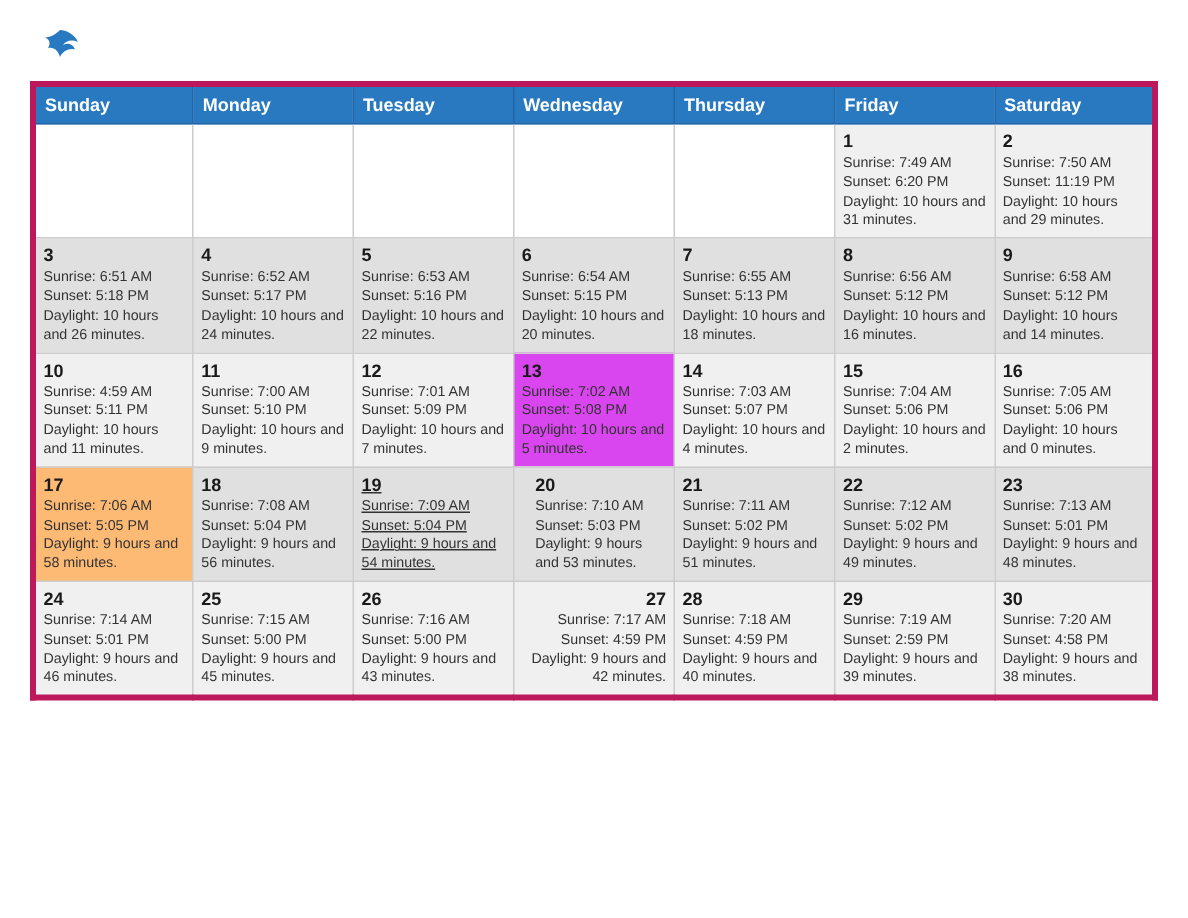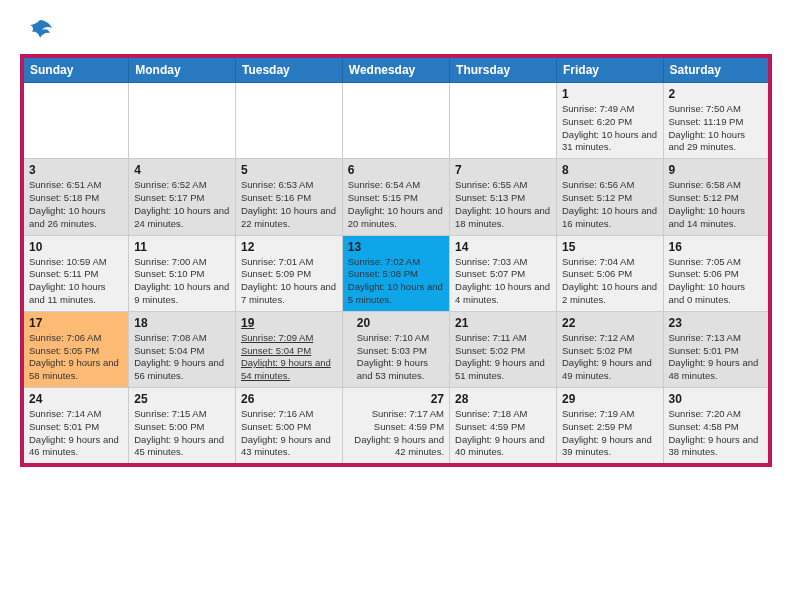--- a/index.html
+++ b/index.html
@@ -199,40 +199,40 @@
           <span class="day-number">9</span>
           <div class="day-info">Sunrise: 6:58 AM
 Sunset: 5:12 PM
 Daylight: 10 hours
 and 14 minutes.</div>
         </td>
       </tr>
       <tr>
         <td style="background: rgb(240, 240, 240);">
           <span class="day-number">10</span>
-          <div class="day-info">Sunrise: 10:59 AM
+          <div class="day-info">Sunrise: 4:59 AM
 Sunset: 5:11 PM
 Daylight: 10 hours
 and 11 minutes.</div>
         </td>
         <td style="background: rgb(240, 240, 240);">
           <span class="day-number">11</span>
           <div class="day-info">Sunrise: 7:00 AM
 Sunset: 5:10 PM
 Daylight: 10 hours
 and 9 minutes.</div>
         </td>
         <td style="background: rgb(240, 240, 240);">
           <span class="day-number">12</span>
           <div class="day-info">Sunrise: 7:01 AM
 Sunset: 5:09 PM
 Daylight: 10 hours
 and 7 minutes.</div>
         </td>
-        <td style="background: #0ea5e9;">
+        <td style="background: #d946ef;">
           <span class="day-number">13</span>
           <div class="day-info">Sunrise: 7:02 AM
 Sunset: 5:08 PM
 Daylight: 10 hours
 and 5 minutes.</div>
         </td>
         <td style="background: rgb(240, 240, 240);">
           <span class="day-number">14</span>
           <div class="day-info">Sunrise: 7:03 AM
 Sunset: 5:07 PM

